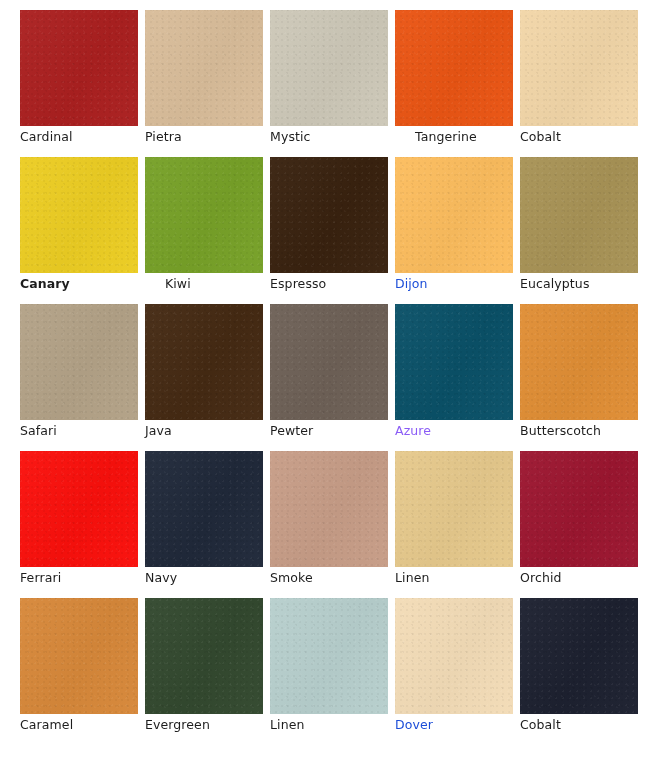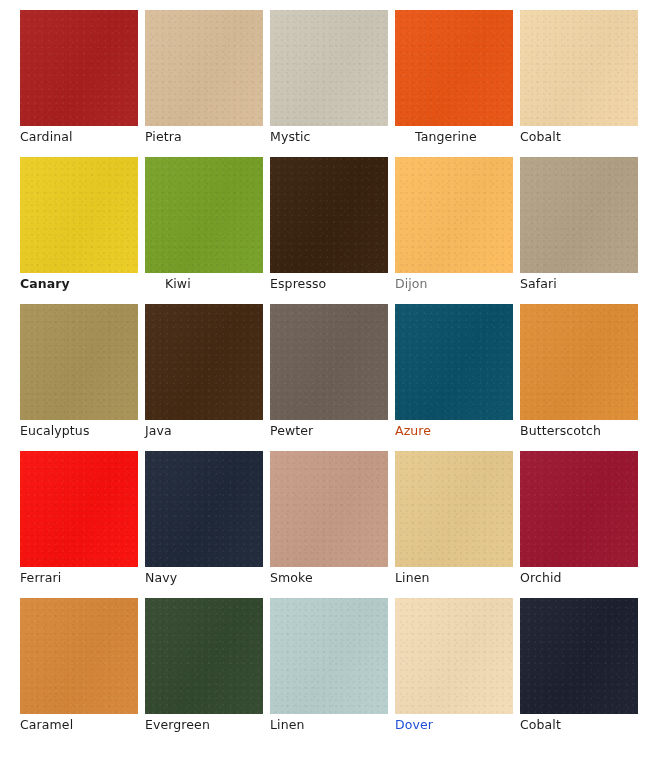--- a/index.html
+++ b/index.html
@@ -103,41 +103,41 @@
     <div class="swatch-cell">
       <div class="swatch-chip" title="Kiwi" style="background: rgb(119, 161, 40);"></div>
       <div class="swatch-label" style="color: rgb(29, 29, 29); margin-left: 20px;">Kiwi</div>
     </div>
     <div class="swatch-cell">
       <div class="swatch-chip" title="Espresso" style="background: rgb(57, 34, 15);"></div>
       <div class="swatch-label" style="color: rgb(29, 29, 29);">Espresso</div>
     </div>
     <div class="swatch-cell">
       <div class="swatch-chip" title="Dijon" style="background: rgb(252, 189, 94);"></div>
-      <div class="swatch-label" style="color: #737373;">Dijon</div>
+      <div class="swatch-label" style="color: #1d4ed8;">Dijon</div>
+    </div>
+    <div class="swatch-cell">
+      <div class="swatch-chip" title="Eucalyptus" style="background: rgb(168, 147, 86);"></div>
+      <div class="swatch-label" style="color: rgb(29, 29, 29);">Eucalyptus</div>
     </div>
     <div class="swatch-cell">
       <div class="swatch-chip" title="Safari" style="background: rgb(179, 162, 135);"></div>
       <div class="swatch-label" style="color: rgb(29, 29, 29);">Safari</div>
-    </div>
-    <div class="swatch-cell">
-      <div class="swatch-chip" title="Eucalyptus" style="background: rgb(168, 147, 86);"></div>
-      <div class="swatch-label" style="color: rgb(29, 29, 29);">Eucalyptus</div>
     </div>
     <div class="swatch-cell">
       <div class="swatch-chip" title="Java" style="background: rgb(69, 42, 19);"></div>
       <div class="swatch-label" style="color: rgb(29, 29, 29);">Java</div>
     </div>
     <div class="swatch-cell">
       <div class="swatch-chip" title="Pewter" style="background: rgb(110, 97, 87);"></div>
       <div class="swatch-label" style="color: rgb(29, 29, 29);">Pewter</div>
     </div>
     <div class="swatch-cell">
       <div class="swatch-chip" title="Azure" style="background: rgb(10, 81, 104);"></div>
-      <div class="swatch-label" style="color: #c2410c;">Azure</div>
+      <div class="swatch-label" style="color: #8b5cf6;">Azure</div>
     </div>
     <div class="swatch-cell">
       <div class="swatch-chip" title="Butterscotch" style="background: rgb(224, 142, 53);"></div>
       <div class="swatch-label" style="color: rgb(29, 29, 29);">Butterscotch</div>
     </div>
     <div class="swatch-cell">
       <div class="swatch-chip" title="Ferrari" style="background: rgb(250, 16, 12);"></div>
       <div class="swatch-label" style="color: rgb(29, 29, 29);">Ferrari</div>
     </div>
     <div class="swatch-cell">

